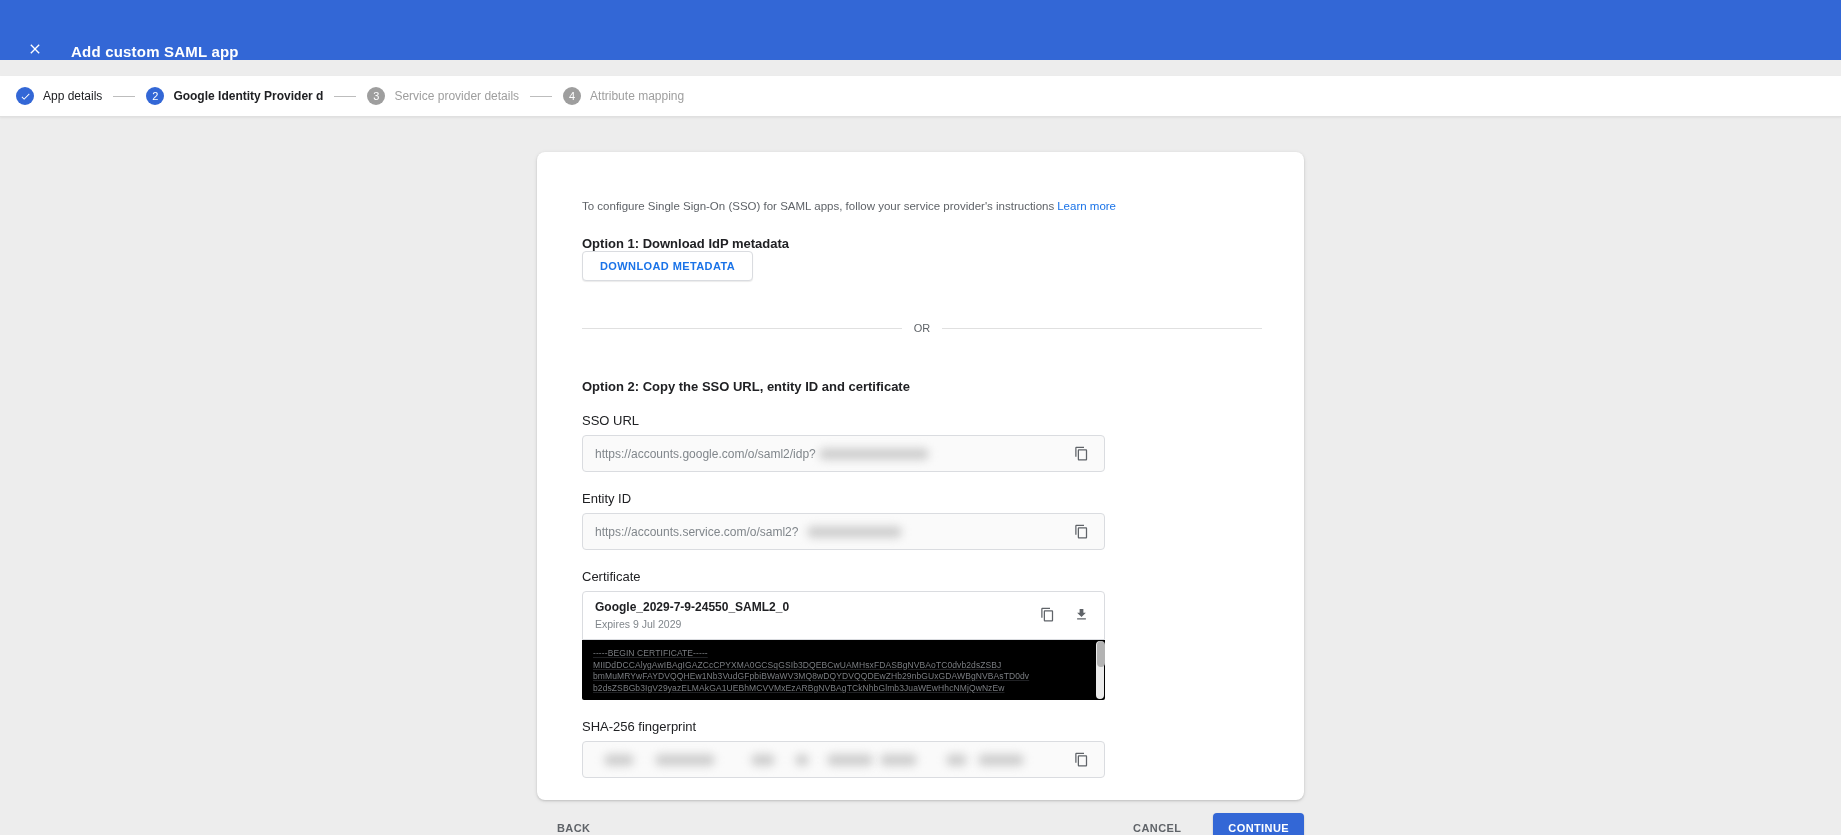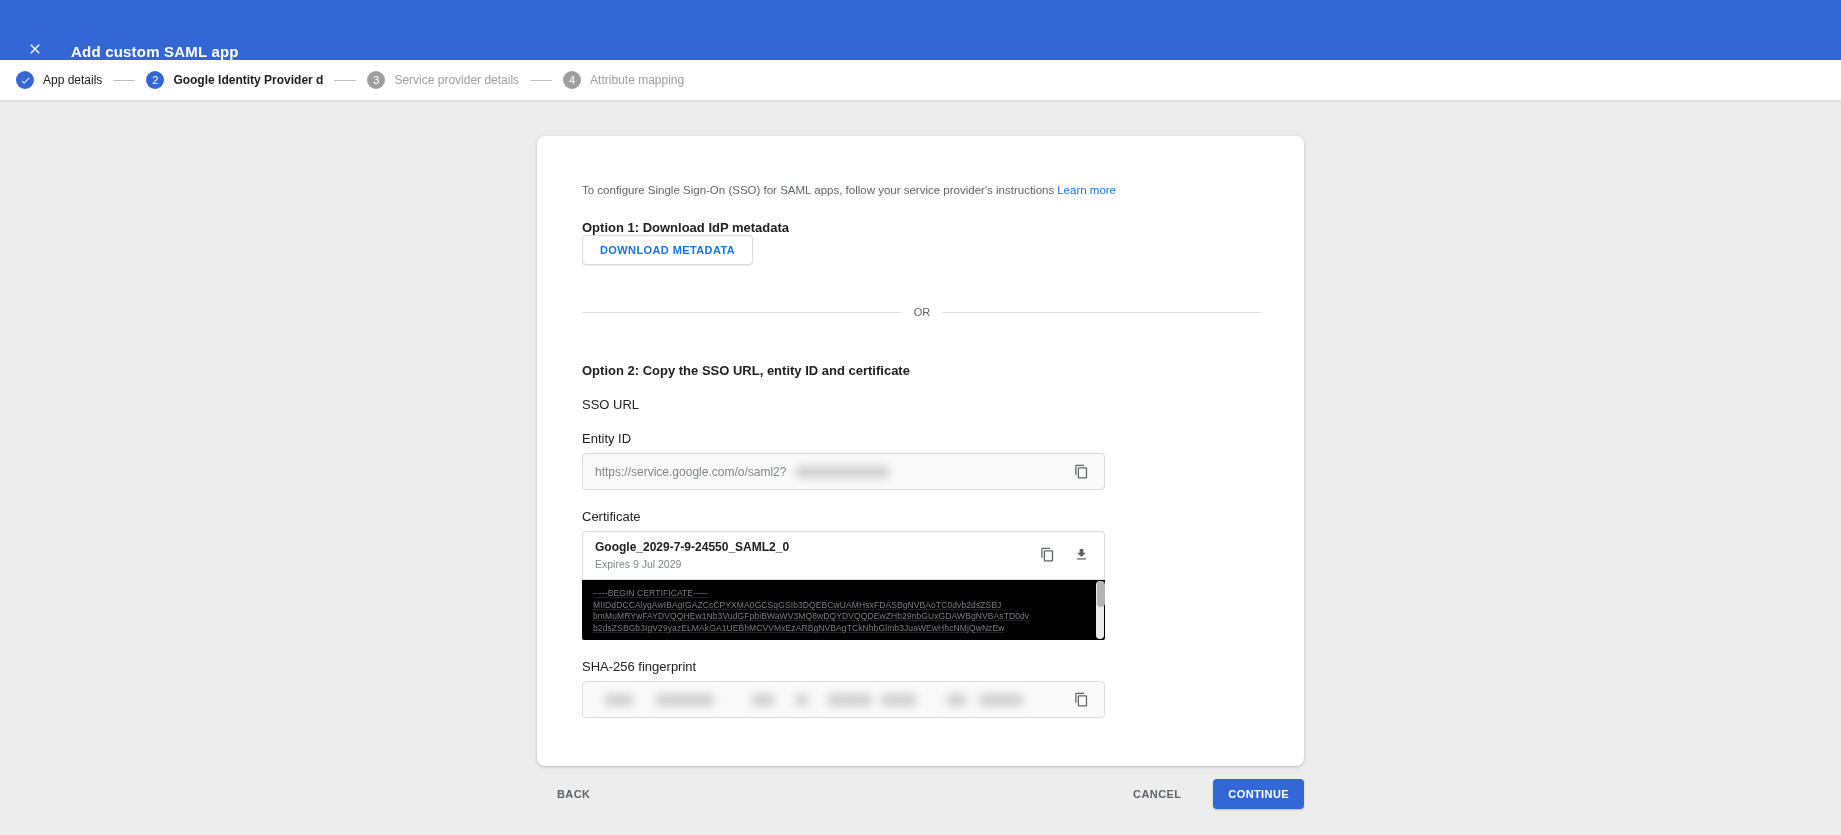--- a/index.html
+++ b/index.html
@@ -19,20 +19,21 @@
     cursor:pointer; flex:0 0 auto;
   }
   .close-btn svg { width:16px; height:16px; fill:#fff; }
   .appbar-title { font-size:15px; font-weight:bold; margin-left:25px; letter-spacing:.2px; }
 
   
   .stepper {
     height:41px; background:#fff; display:flex; align-items:center;
     padding:0 16px; border-bottom:1px solid #e0e0e0;
     box-shadow:0 1px 2px rgba(0,0,0,.06);
+    margin-top:16px;
   }
   .step { display:flex; align-items:center; }
   .step-circle {
     width:18px; height:18px; border-radius:50%; color:#fff;
     display:flex; align-items:center; justify-content:center;
     font-size:11px; flex:0 0 auto;
   }
   .step-circle.done, .step-circle.active { background:#3367d6; }
   .step-circle.pending { background:#9e9e9e; }
   .step-circle svg { width:11px; height:11px; fill:#fff; }
@@ -190,25 +191,34 @@
   <div class="or-divider">
     <div class="line"></div>
     <div class="or-text">OR</div>
     <div class="line"></div>
   </div>
 
   <div class="option-heading option2-heading">Option 2: Copy the SSO URL, entity ID and certificate</div>
 
   
   <div class="field-label">SSO URL</div>
+  <div class="field-box">
+    <span class="field-value">https://accounts.google.com/o/saml2/idp?</span>
+    <span class="redact" style="width:110px; margin-left:3px;"></span>
+    <button class="icon-btn">
+      <svg viewBox="0 0 24 24">
+          <path d="M16 1H4c-1.1 0-2 .9-2 2v14h2V3h12V1zm3 4H8c-1.1 0-2 .9-2 2v14c0 1.1.9 2 2 2h11c1.1 0 2-.9 2-2V7c0-1.1-.9-2-2-2zm0 16H8V7h11v14z"></path>
+        </svg>
+    </button>
+  </div>
 
   
   <div class="field-label">Entity ID</div>
   <div class="field-box">
-    <span class="field-value">https://service.google.com/o/saml2?</span>
+    <span class="field-value">https://accounts.service.com/o/saml2?</span>
     <span class="redact" style="width:95px; margin-left:9px;"></span>
     <button class="icon-btn">
       <svg viewBox="0 0 24 24">
           <path d="M16 1H4c-1.1 0-2 .9-2 2v14h2V3h12V1zm3 4H8c-1.1 0-2 .9-2 2v14c0 1.1.9 2 2 2h11c1.1 0 2-.9 2-2V7c0-1.1-.9-2-2-2zm0 16H8V7h11v14z"></path>
         </svg>
     </button>
   </div>
 
   
   <div class="field-label">Certificate</div>

